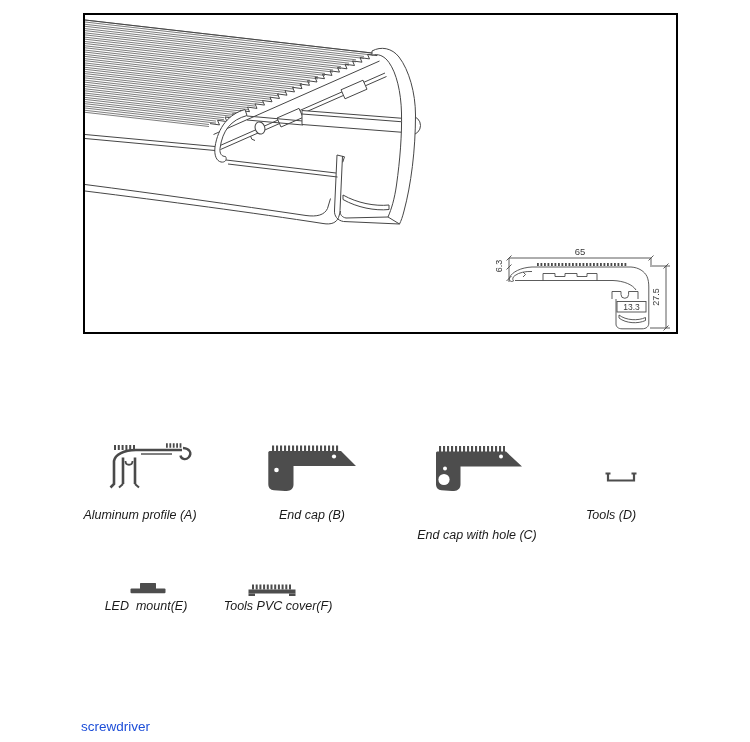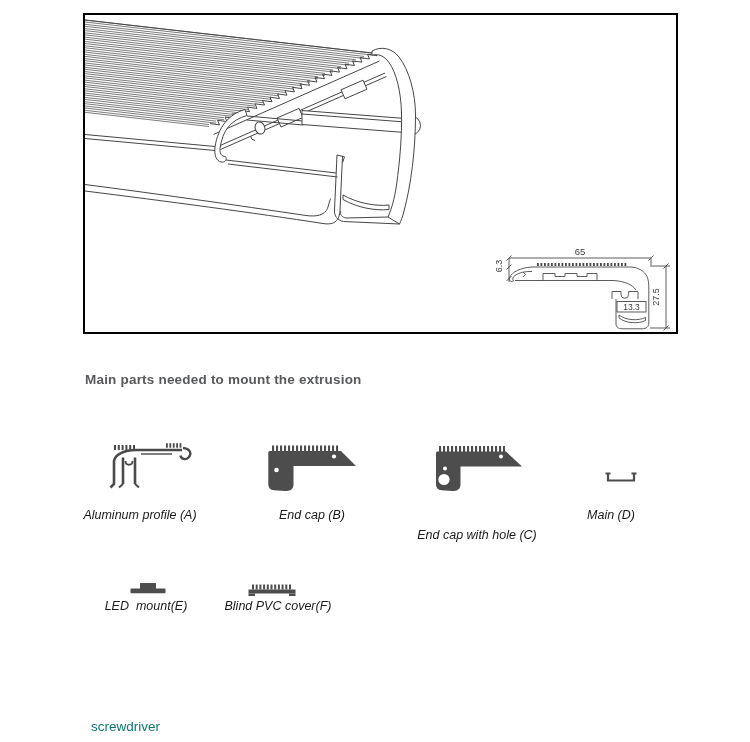--- a/index.html
+++ b/index.html
@@ -6,21 +6,21 @@
   .page{position:relative;width:750px;height:742px;background:#ffffff;
         font-family:"Liberation Sans",sans-serif;overflow:hidden;}
   .frame{position:absolute;left:83px;top:13px;width:595px;height:321px;
          border:2px solid #000;box-sizing:border-box;background:#fff;}
   .frame svg{display:block;width:100%;height:100%;}
   .heading{position:absolute;left:85px;font-weight:bold;font-size:13.5px;
            color:#58595b;letter-spacing:.2px;}
   .part-label{position:absolute;font-size:12.5px;color:#1b1b1b;
               transform:translateX(-50%);white-space:pre;font-style:italic;}
   .part-icon{position:absolute;}
-  .tool-item{position:absolute;left:91px;font-size:13.5px;color:#0f766e;}
+  .tool-item{position:absolute;left:81px;font-size:13.5px;color:#1d4ed8;}
   svg text{font-family:"Liberation Sans",sans-serif;fill:#3a3a3a;}
   .ln{stroke:#464646;stroke-width:1;fill:none;}
   .lnw{stroke:#464646;stroke-width:1;fill:#ffffff;}
   .thin{stroke:#5c5c5c;stroke-width:.8;fill:none;}
   .dim{stroke:#4a4a4a;stroke-width:.9;fill:none;}
 </style>
 </head>
 <body>
 
 <div class="page">
@@ -103,21 +103,20 @@
 
         <g>
           <path class="dim" d="M565 251 L585 251 M565 313 L585 313 M581 251 L581 313"></path>
           <path class="dim" d="M578.5 253.5 L583.5 248.5 M578.5 315.5 L583.5 310.5"></path>
           <text transform="translate(574 282) rotate(-90)" text-anchor="middle" font-size="9">27.5</text>
         </g>
       </g>
     </svg>
   </div>
 
-  <div class="heading" style="top:372px">Main parts needed to mount the extrusion</div>
 
   <svg class="part-icon" style="left:94px;top:441px" width="100" height="48" viewBox="0 0 100 48">
     <g stroke="#4a4a4a" fill="none">
       <line x1="20" y1="6.5" x2="42" y2="6.5" stroke-width="5" stroke-dasharray="2 1.8"></line>
       <path d="M42 9 C30 9 21 13.5 20 20 L20 43 l-3.5 3.5" stroke-width="2.6"></path>
       <path d="M42 9 L88 9" stroke-width="2.6"></path>
       <path d="M47 13 L78 13" stroke-width="1.4"></path>
       <line x1="72" y1="4.5" x2="89" y2="4.5" stroke-width="4.5" stroke-dasharray="1.8 1.6"></line>
       <path d="M89 7 C95.5 7.5 98.5 12 94.5 16.5 C91.5 19.5 87 18 86.5 14.5" stroke-width="2.4"></path>
       <path d="M29 16.5 L29 43 M41 16.5 L41 43" stroke-width="2.6"></path>
@@ -144,36 +143,36 @@
   <svg class="part-icon" style="left:604px;top:470px" width="34" height="13" viewBox="0 0 34 13">
     <g stroke="#4d4d4d" fill="none">
       <path d="M4 3.5 L4 10.5 L30 10.5 L30 3.5" stroke-width="2.2"></path>
       <path d="M1.5 3.5 L6.5 3.5 M27.5 3.5 L32.5 3.5" stroke-width="1.8"></path>
     </g>
   </svg>
 
   <div class="part-label" style="left:140px;top:508px">Aluminum profile (A)</div>
   <div class="part-label" style="left:312px;top:508px">End cap (B)</div>
   <div class="part-label" style="left:477px;top:528px">End cap with hole (C)</div>
-  <div class="part-label" style="left:611px;top:508px">Main (D)</div>
+  <div class="part-label" style="left:611px;top:508px">Tools (D)</div>
 
   <svg class="part-icon" style="left:130px;top:580px" width="36" height="14" viewBox="0 0 36 14">
     <g fill="#4d4d4d">
       <rect x="0.5" y="8.5" width="35" height="4.8" rx="1"></rect>
       <rect x="10" y="3" width="16" height="6" rx="0.5"></rect>
     </g>
   </svg>
 
   <svg class="part-icon" style="left:247px;top:582px" width="50" height="14" viewBox="0 0 50 14">
     <g fill="#4d4d4d">
       <rect x="1.5" y="7.5" width="47" height="4"></rect>
       <rect x="1.5" y="11.5" width="6.5" height="2.5"></rect>
       <rect x="42" y="11.5" width="6.5" height="2.5"></rect>
     </g>
     <line x1="5" y1="5" x2="45" y2="5" stroke="#4d4d4d" stroke-width="5" stroke-dasharray="2 1.7"></line>
   </svg>
 
   <div class="part-label" style="left:146px;top:599px">LED  mount(E)</div>
-  <div class="part-label" style="left:278px;top:599px">Blind PVC cover(F)</div>
+  <div class="part-label" style="left:278px;top:599px">Tools PVC cover(F)</div>
 
   <div class="tool-item" style="top:719px">screwdriver</div>
 
 </div>
 
 </body></html>

